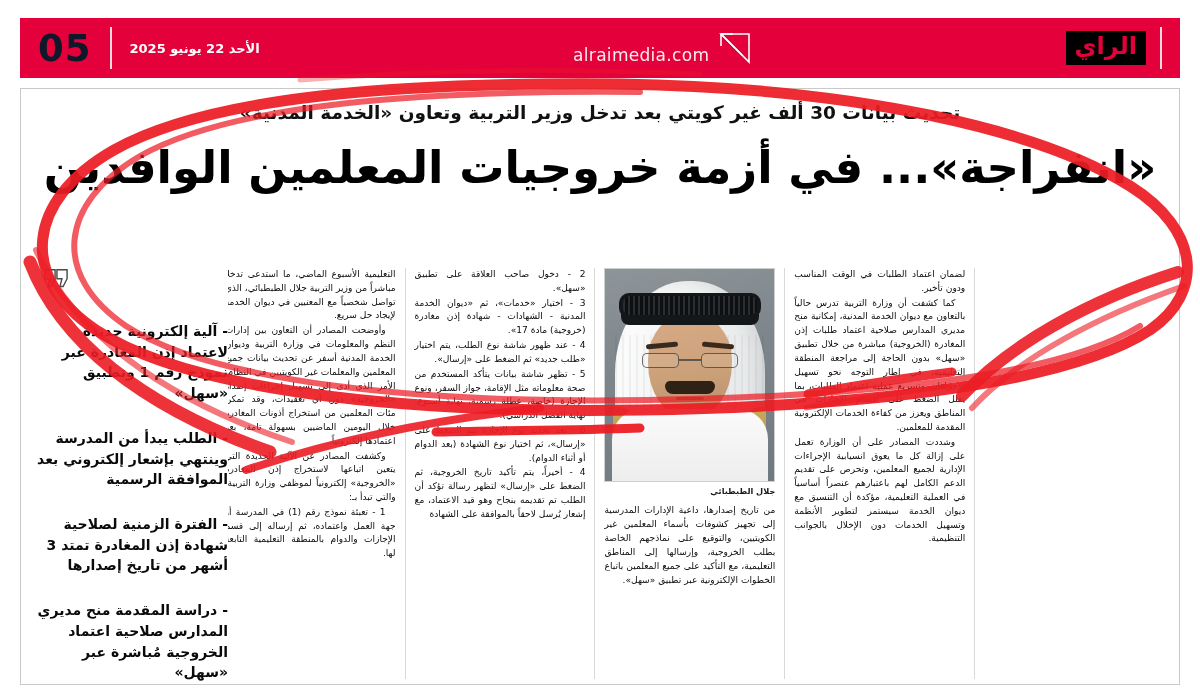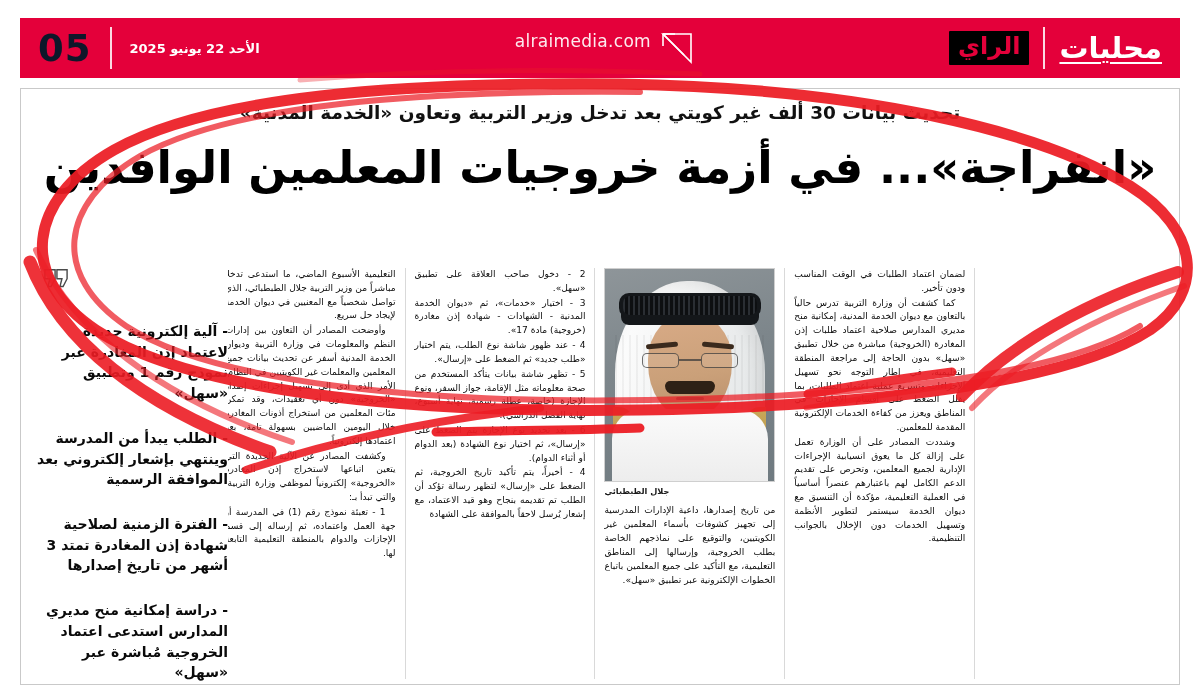--- a/index.html
+++ b/index.html
@@ -48,21 +48,21 @@
   .brand-logo {
     background: #000000;
     color: #e4003a;
     font-size: 24px;
     font-weight: bold;
     padding: 2px 9px 4px 9px;
     line-height: 1.15;
     border-radius: 1px;
   }
   .mast-center {
-    display: flex; flex-direction: row; align-items: flex-start; gap: 9px;
+    display: flex; flex-direction: row; align-items: flex-end; gap: 9px;
     direction: ltr;
   }
   .site-url {
     color: rgba(255,255,255,.92);
     font-size: 17px;
     letter-spacing: .3px;
   }
   .arrow-box { width: 34px; height: 34px; }
   .mast-left {
     display: flex; flex-direction: row; align-items: center; gap: 18px;
@@ -234,21 +234,21 @@
     background: linear-gradient(180deg,#fbfbfb 0%,#ededed 100%);
     border-radius: 30px 30px 0 0;
   }
   .bisht-l, .bisht-r {
     position:absolute; bottom:0; width:20px; height:74px;
     background: linear-gradient(180deg,#c9a85a 0%,#b08f3f 100%);
   }
   .bisht-l { left: 8px; border-radius: 0 14px 0 0; }
   .bisht-r { right: 8px; border-radius: 14px 0 0 0; }
   .caption {
-    text-align: left;
+    text-align: right;
     font-size: 8.2px;
     font-weight: bold;
     color: #1a1a1a;
     margin: 3px 0 7px 0;
   }
 
   
   .rail {
     position: absolute;
     top: 268px; right: auto; left: 28px;
@@ -287,21 +287,20 @@
   }
 </style>
 </head>
 <body>
 
 <div id="page">
 
   <div class="masthead">
 
     <div class="mast-right">
-      <span class="section-name">محليات</span>
       <span class="mast-divider"></span>
       <span class="brand-logo">الراي</span>
     </div>
 
     <div class="mast-center">
       <span class="site-url">alraimedia.com</span>
       <span class="arrow-box">
         <svg viewBox="0 0 34 34" width="34" height="34" aria-hidden="true">
           <path d="M3 3 H31 V31 L3 3 Z" fill="none" stroke="#ffffff" stroke-width="1.6"></path>
           <path d="M3 3 L24 24" fill="none" stroke="#ffffff" stroke-width="1.6"></path>
@@ -379,21 +378,21 @@
       <p>في خطوة تعكس الحرص على تنسيق الإجراءات الإدارية ودعم الكوادر التعليمية الوافدة، نجحت وزارة التربية بالتعاون مع ديوان الخدمة المدنية في حل أزمة استخراج «الخروجيات» للمعلمين والمعلمات غير الكويتيين والبالغ عددهم نحو 30 ألفاً في جميع المناطق والمراحل التعليمية، بعد معاناة استمرت خلال الفترة الماضية، نتيجة تحديث الإجراءات إلكترونياً والاعتماد على برنامج النظم المتكاملة.</p>
       <p>ووفقاً لمصادر مسؤولة لـ«الراي»، فقد تلقت الوزارة عدداً من الشكاوى من المعلمين غير الكويتيين بسبب صعوبة استخراج إذن المغادرة (الخروجية) إلكترونياً، بسبب الإجراءات الجديدة التي اعتمدها ديوان الخدمة المدنية، والتي ترتبط بتحديث البيانات عبر النظم المتكاملة، وهو الأمر الذي أدى إلى تكدس وازدحام في المناطق</p>
     </div>
   </div>
 
   <div class="rail">
     <div class="quote-glyph">❞</div>
     <div class="bullet">- آلية إلكترونية جديدة لاعتماد إذن المغادرة عبر نموذج رقم 1 وتطبيق «سهل»</div>
     <div class="bullet">- الطلب يبدأ من المدرسة وينتهي بإشعار إلكتروني بعد الموافقة الرسمية</div>
     <div class="bullet">- الفترة الزمنية لصلاحية شهادة إذن المغادرة تمتد 3 أشهر من تاريخ إصدارها</div>
-    <div class="bullet">- دراسة إمكانية منح مديري المدارس استدعى اعتماد الخروجية مُباشرة عبر «سهل»</div>
+    <div class="bullet">- دراسة المقدمة منح مديري المدارس صلاحية اعتماد الخروجية مُباشرة عبر «سهل»</div>
   </div>
 
   <svg class="scribble" viewBox="0 0 1200 693">
     <g fill="none" stroke="#ec1c24" stroke-linecap="round" stroke-linejoin="round">
 
       <path d="M620,84 C400,82 210,96 114,150 C26,200 18,278 96,330
                C186,390 400,414 640,410 C880,406 1070,382 1150,330
                C1205,292 1200,230 1130,186 C1040,130 860,88 620,84 Z" stroke-width="11" opacity=".93"></path>
       <path d="M640,92 C420,90 232,104 140,156 C58,204 52,276 126,326
                C212,382 418,404 648,400 C884,396 1062,374 1140,326" stroke-width="6" opacity=".72"></path>

